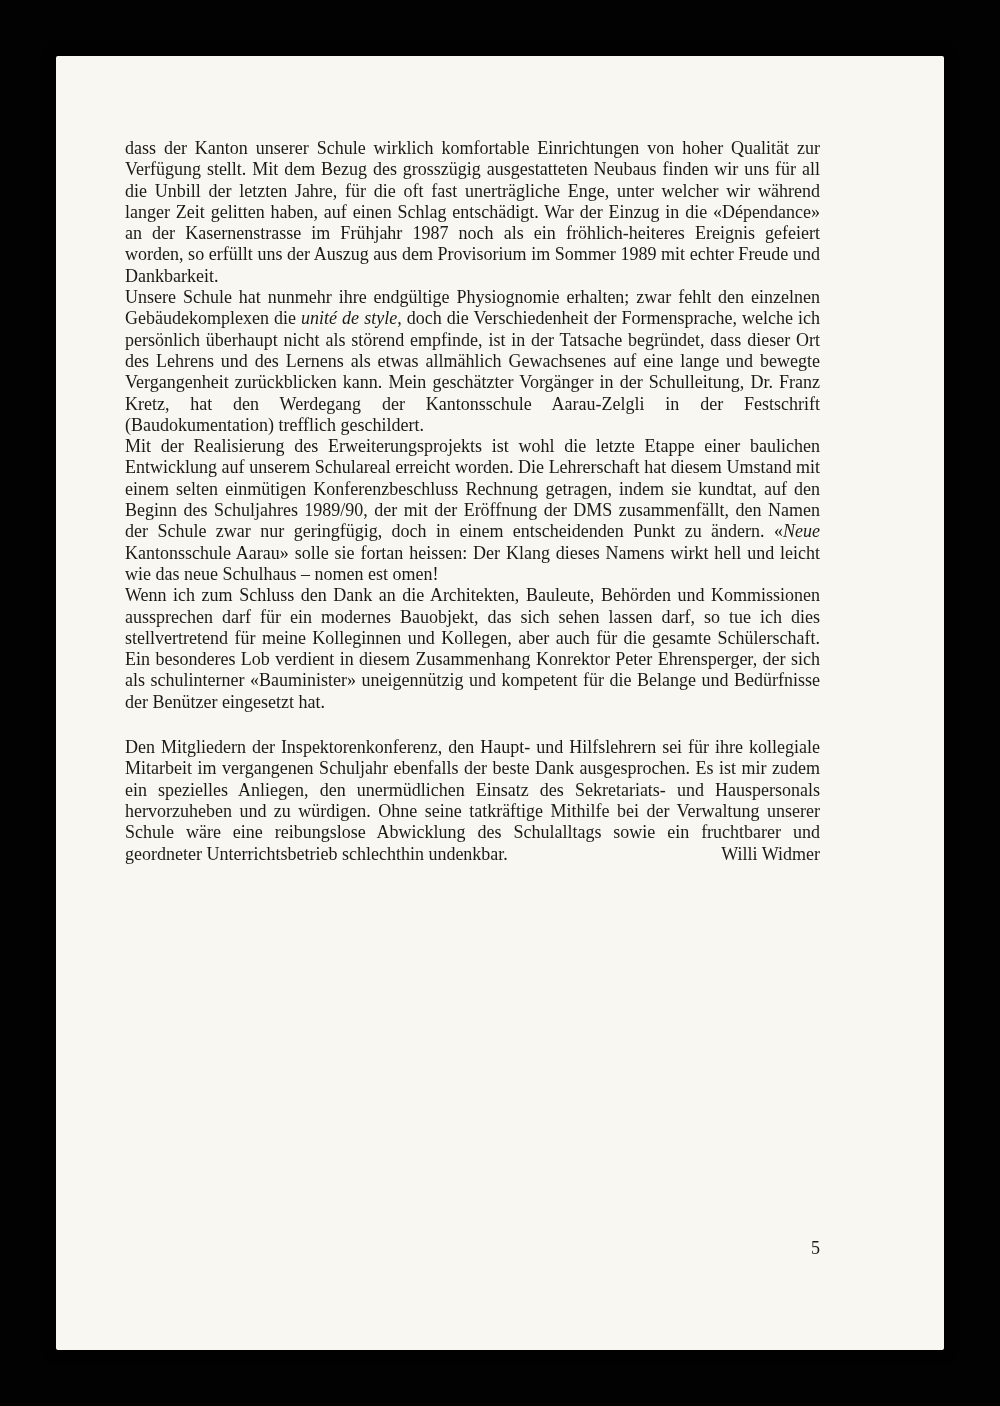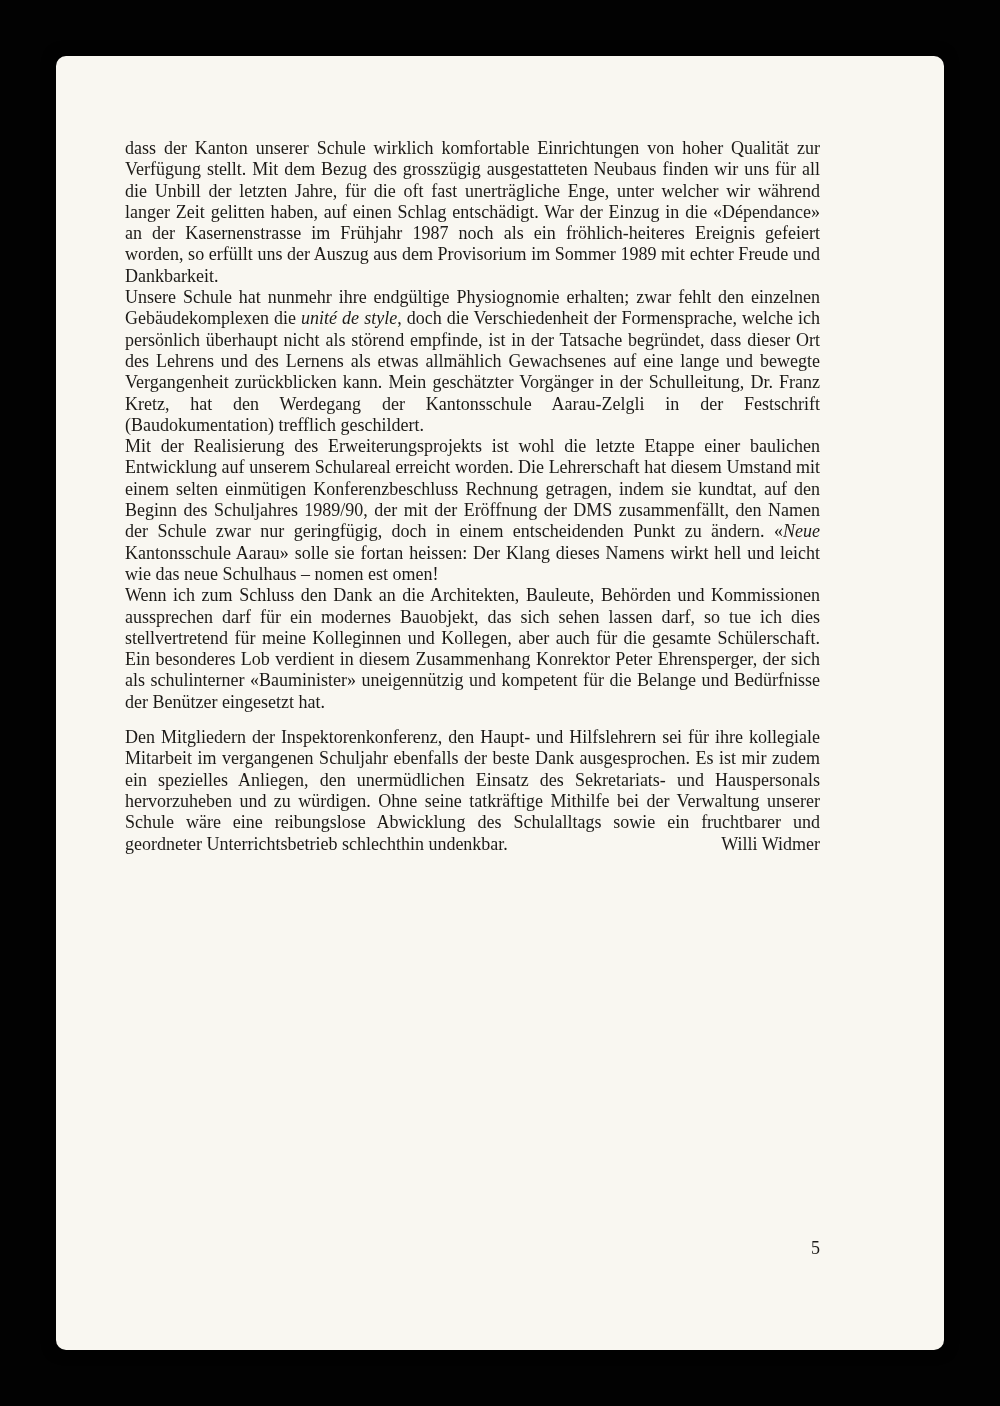--- a/index.html
+++ b/index.html
@@ -19,39 +19,39 @@
     inset: 0;
     background: #020202;
   }
   .page {
     position: absolute;
     left: 56px;
     top: 56px;
     width: 888px;
     height: 1294px;
     background: #f9f7f1;
-    border-radius: 10px;
+    border-radius: 2px;
     box-shadow: 0 0 14px rgba(0,0,0,0.9);
   }
   .text-block {
     position: absolute;
     left: 69px;
     top: 82px;
     width: 695px;
     color: #1c1a17;
     font-size: 18px;
     line-height: 21.3px;
     text-align: justify;
   }
   .para {
     margin: 0;
     position: relative;
   }
   .para.spaced {
-    margin-top: 14px;
+    margin-top: 24px;
   }
   .para em {
     font-style: italic;
   }
   .signature {
     position: absolute;
     right: 0;
     bottom: 0;
     white-space: nowrap;
   }

